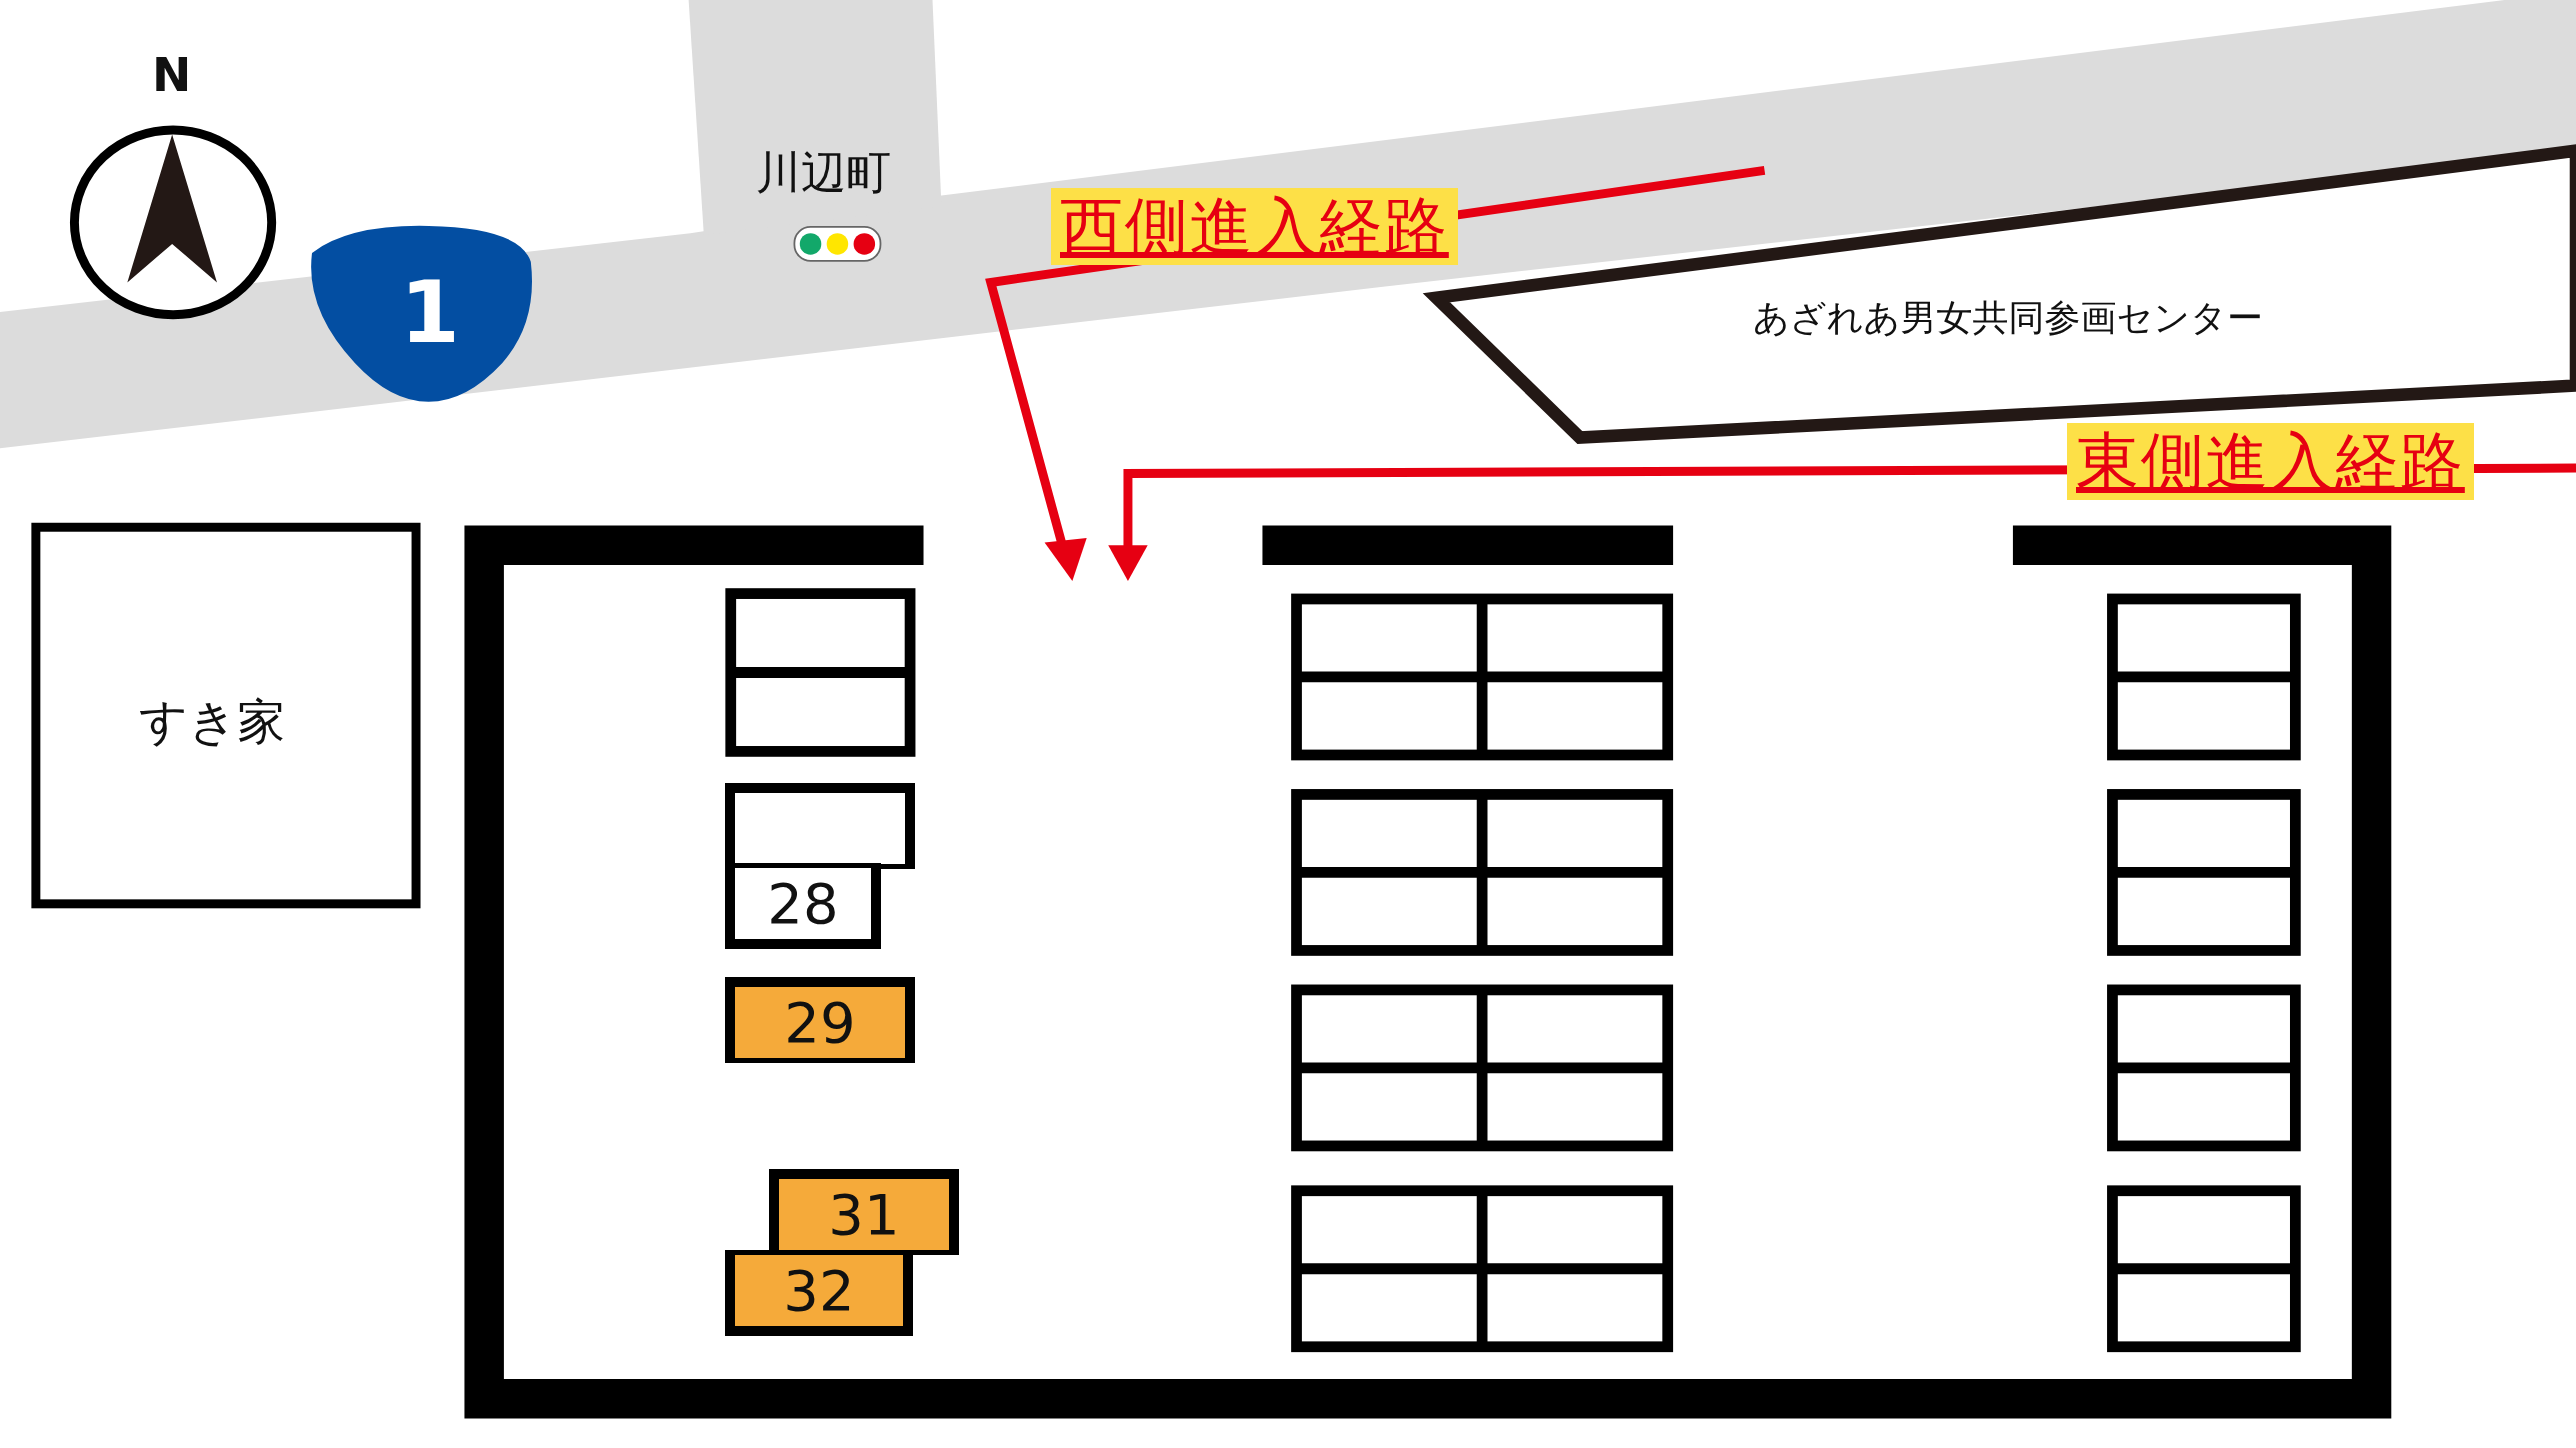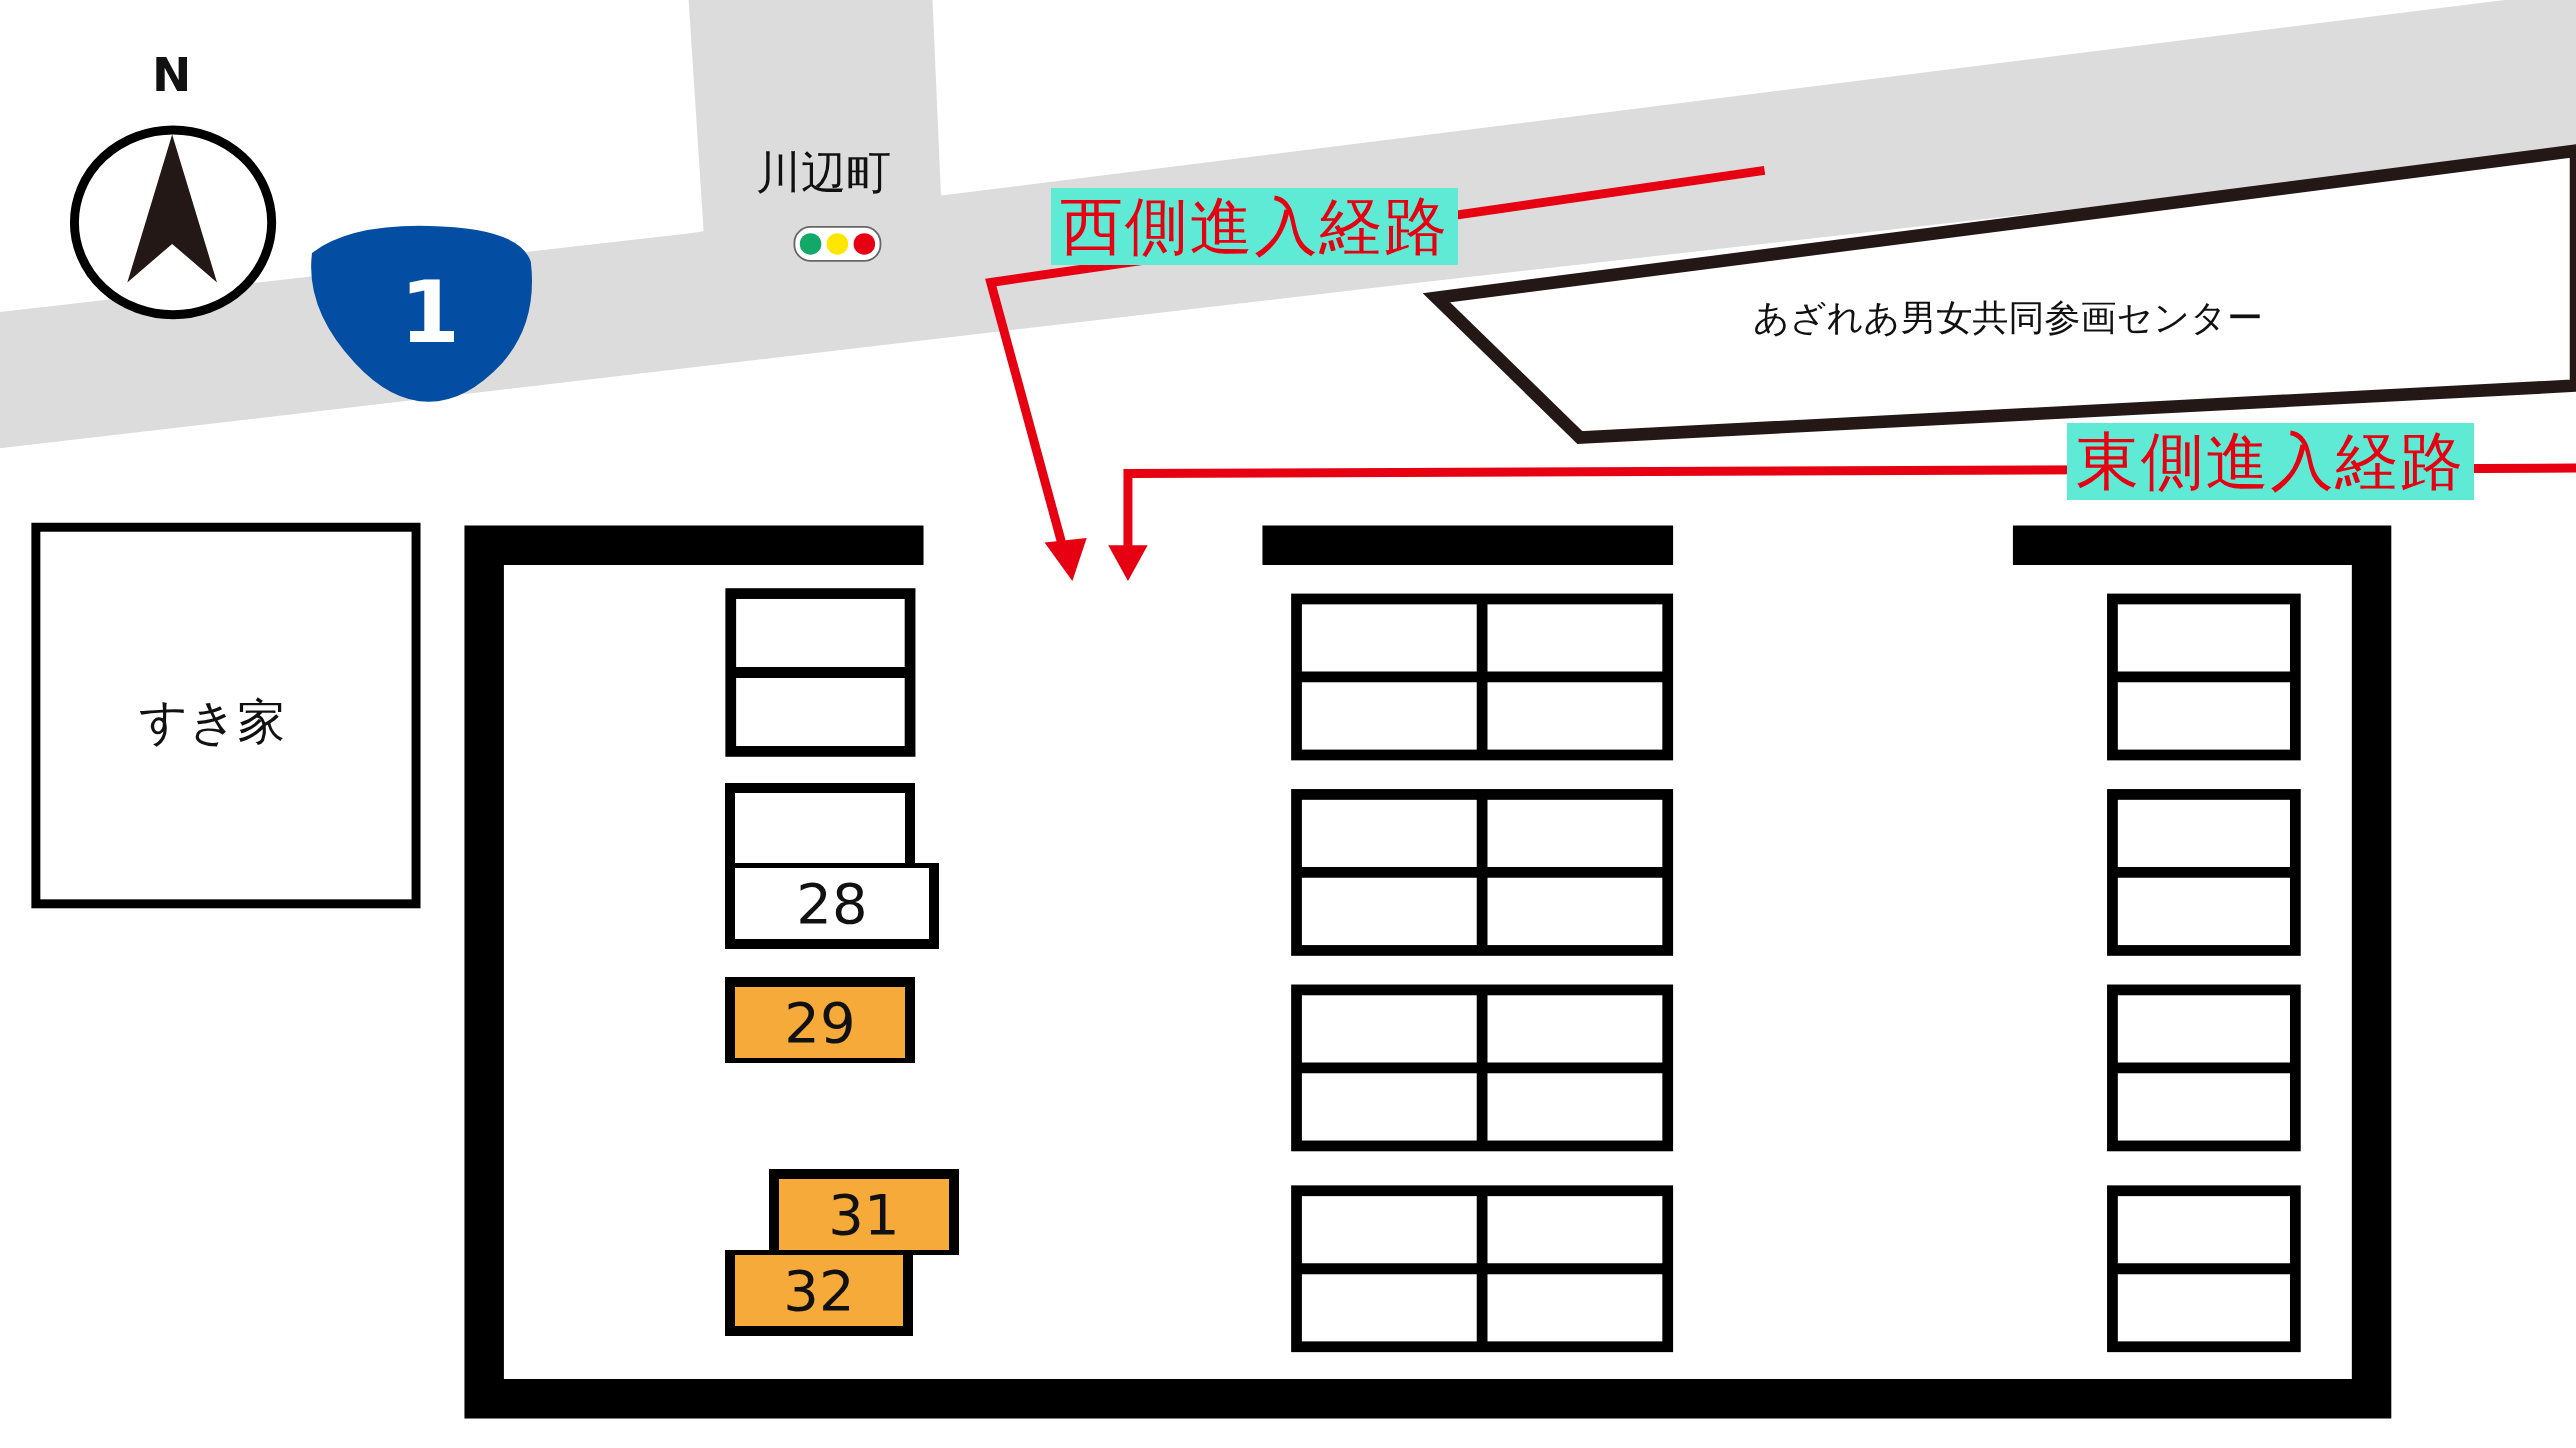--- a/index.html
+++ b/index.html
@@ -1,21 +1,21 @@
 <!DOCTYPE html>
 <html style="font-size:14.3px"><head>
 <meta charset="utf-8">
 <style>
   html, body { margin:0; padding:0; background:#fff; }
   #stage { position:relative; width:2576px; height:1449px; overflow:hidden; background:#fff;
            font-family:"DejaVu Sans","Liberation Sans",sans-serif; }
   svg.base { position:absolute; left:0; top:0; }
   .label { position:absolute; white-space:nowrap; color:#111; }
-  .route-label { position:absolute; white-space:nowrap; color:#e60012; background:#5eead4;
-                 font-size:63px; line-height:1; padding:7.2px 9px; letter-spacing:1.8px; }
+  .route-label { position:absolute; white-space:nowrap; color:#e60012; background:#fde047;
+                 font-size:63px; line-height:1; padding:7.2px 9px; letter-spacing:1.8px;text-decoration:underline; }
   .stall { position:absolute; box-sizing:border-box; display:flex; align-items:center; justify-content:center;
            font-size:56px; color:#111; }
 </style>
 </head>
 <body>
 
 <div id="stage">
   <svg class="base" width="2576" height="1449" viewBox="0 0 2873 1616">
 
     <polygon fill="#dcdcdc" points="0,348 770,260 1050,218 2873,-10 2873,170 1540,320 0,500"></polygon>
@@ -80,20 +80,20 @@
   <div class="label" style="left:400px;top:262px;font-size:86px;font-weight:bold;color:#fff;">1</div>
   <div class="label" style="left:756px;top:143px;font-size:45px;">川辺町</div>
 
   <div class="route-label" style="left:1051px;top:188px;">西側進入経路</div>
   <div class="route-label" style="left:2067px;top:423px;">東側進入経路</div>
 
   <div class="label" style="left:1753px;top:294px;font-size:36px;text-align:right;">あざれあ男女共同参画センター</div>
   <div class="label" style="left:139px;top:690px;font-size:48px;">すき家</div>
 
   <div class="stall" style="left:725px;top:783px;width:190px;height:86px;border:10.8px solid #000;border-bottom:5.4px solid #000;background:#fff;"></div>
-  <div class="stall" style="left:725px;top:863px;width:214px;height:86px;border:10.8px solid #000;border-top:5.4px solid #000;background:#fff;">28</div>
+  <div class="stall" style="left:725px;top:863px;width:156px;height:86px;border:10.8px solid #000;border-top:5.4px solid #000;background:#fff;">28</div>
 
   <div class="stall" style="left:725px;top:977px;width:190px;height:86px;border:10.8px solid #000;border-bottom:5.4px solid #000;background:#f5aa3a;">29</div>
 
   <div class="stall" style="left:725px;top:1169px;width:190px;height:86px;border:10.8px solid #000;border-bottom:5.4px solid #000;background:#f5aa3a;margin-left:44px;">31</div>
   <div class="stall" style="left:725px;top:1250px;width:188px;height:86px;border:10.8px solid #000;border-top:5.4px solid #000;background:#f5aa3a;">32</div>
 </div>
 
 
 </body></html>

